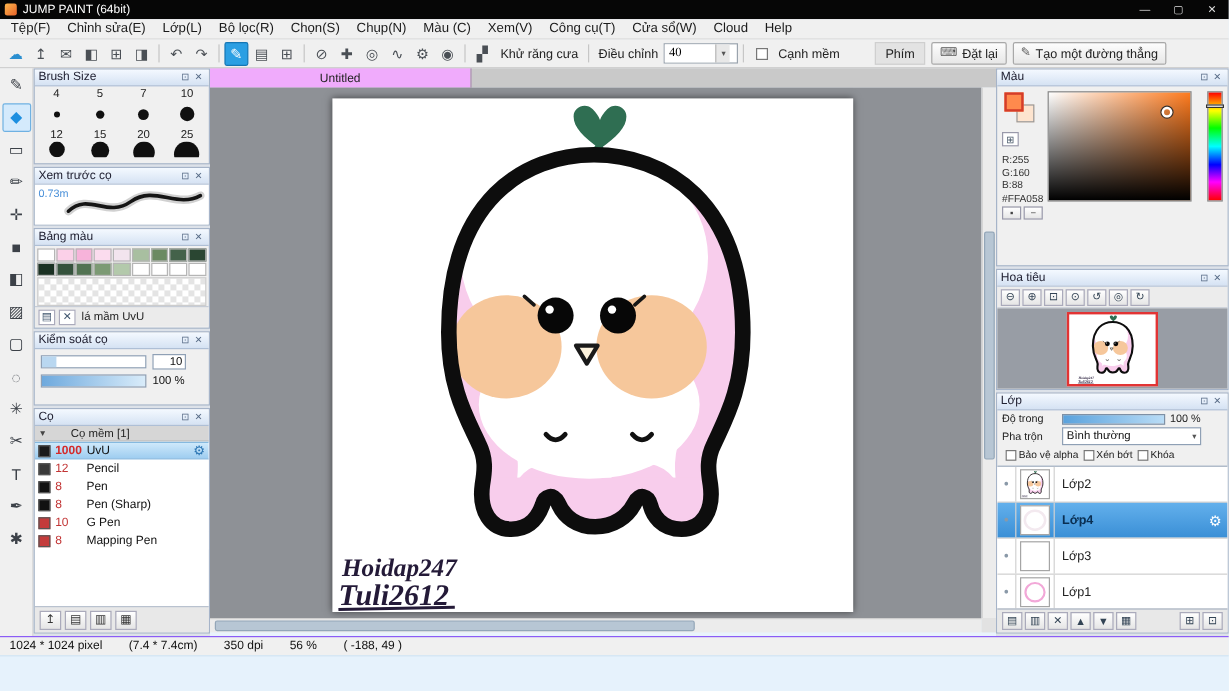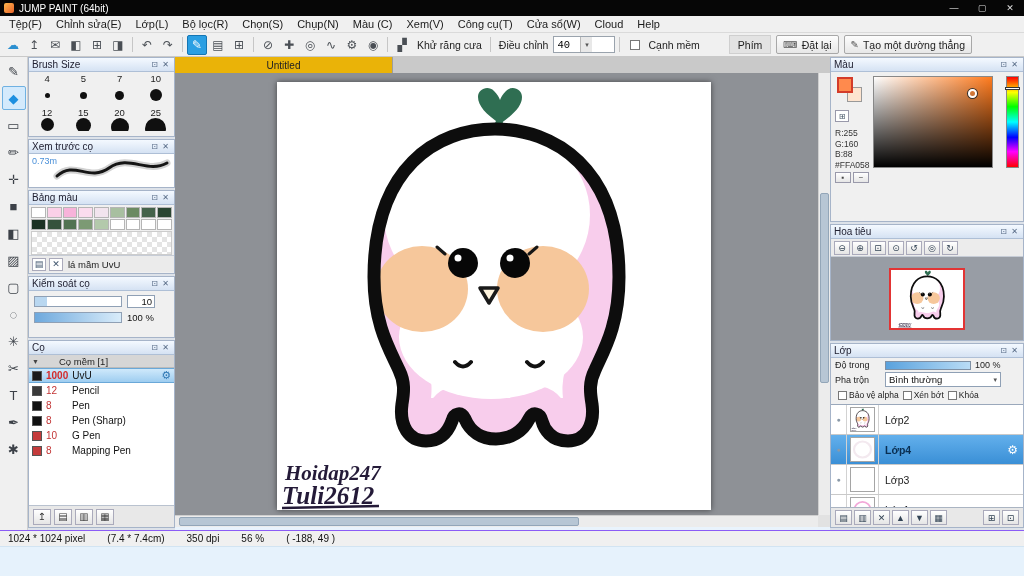--- a/index.html
+++ b/index.html
@@ -13,21 +13,21 @@
 
 #menubar{position:absolute;left:0;top:16px;width:1024px;height:17px;background:#f0f0f0;border-bottom:1px solid #dadada;display:flex;align-items:center;padding-left:2px}
 .mitem{padding:0 7px;font-size:11px;color:#1a1a1a}
 
 #toolbar{position:absolute;left:0;top:33px;width:1024px;height:24px;background:#f0f0f0;border-bottom:1px solid #c9c9c9;display:flex;align-items:center;padding:0 3px;gap:1px}
 .tbtn{width:20px;height:20px;display:flex;align-items:center;justify-content:center;font-size:12px;color:#4a4f55;border:1px solid transparent;border-radius:2px}
 .tbtn.sel{background:#2b9fe3;color:#fff;border-color:#1576b4}
 .tsep{width:1px;height:15px;background:#c6c6c6;margin:0 3px}
 .tlabel{font-size:10.5px;margin:0 4px;color:#222;white-space:nowrap}
 .adjwrap{display:flex;border:1px solid #9aa3ad;background:#fff;height:17px;width:62px}
-.adjwrap input{border:0;outline:0;width:26px;font-size:10.5px;padding:0 3px;font-family:Liberation Mono, monospace}
+.adjwrap input{border:0;outline:0;width:42px;font-size:10.5px;padding:0 3px;font-family:Liberation Serif, serif}
 .adjdrop{width:12px;font-size:7px;color:#555;display:flex;align-items:center;justify-content:center;background:#e8e8e8;border-left:1px solid #b8b8b8}
 .cb{width:10px;height:10px;border:1px solid #777;background:#fff;margin:0 3px 0 6px;flex:none}
 .grpflat{display:flex;align-items:center;height:19px;background:#e3e3e3;border:1px solid #cfcfcf;padding:0 8px;font-size:10.5px;margin-left:24px;color:#222}
 .grpbtn{display:flex;align-items:center;height:19px;border:1px solid #a8a8a8;background:linear-gradient(#fdfdfd,#e7e7e7);border-radius:2px;padding:0 6px;font-size:10.5px;margin-left:4px;gap:4px;color:#222;white-space:nowrap}
 .grpbtn .gi{font-size:10px;color:#555}
 
 #toolstrip{position:absolute;left:0;top:57px;width:28px;height:473px;background:#f0f0f0;border-right:1px solid #cfcfcf;display:flex;flex-direction:column;align-items:center;padding-top:2px}
 .tool{width:24px;height:24px;display:flex;align-items:center;justify-content:center;font-size:13px;color:#3c4148;margin-bottom:3px;border:1px solid transparent;border-radius:2px}
 .tool.sel{background:#d4eafc;border-color:#6fb1e2;color:#1d8fe0}
 
@@ -64,21 +64,21 @@
 .brow.sel{background:linear-gradient(#cfe9fb,#9ecdf0);border-top:1px solid #6aa8d8;border-bottom:1px solid #6aa8d8}
 .bsw{width:10px;height:10px;border:1px solid #555;flex:none}
 .bsize{min-width:22px;color:#c23434;font-size:10px}
 .bname{font-size:10px;color:#111;flex:1;white-space:nowrap}
 .bgear{color:#2f78b5;font-size:11px}
 #brushfooter{height:22px;background:#e8e8e8;border-top:1px solid #b9c2cf;display:flex;align-items:center;gap:3px;padding:0 4px}
 .bfi{width:18px;height:16px;border:1px solid #aab;background:linear-gradient(#fff,#e5e5e5);display:flex;align-items:center;justify-content:center;font-size:10px;color:#333}
 
 #tabs{position:absolute;left:175px;top:57px;width:655px;height:16px;background:#c9c9c9;display:flex}
 .tab{width:218px;display:flex;align-items:center;justify-content:center;font-size:10px;border-right:1px solid #9d9d9d;color:#555;background:#c2c2c2;white-space:nowrap;overflow:hidden}
-.tab.active{background:#eab308;color:#222}
+.tab.active{background:#f0abfc;color:#222}
 #viewport{position:absolute;left:175px;top:73px;width:643px;height:442px;background:#8e9196;overflow:hidden}
 #canvas{position:absolute;left:102px;top:9px;width:434px;height:428px;background:#fff;box-shadow:0 0 6px rgba(0,0,0,.55)}
 #vscroll{position:absolute;left:818px;top:73px;width:12px;height:442px;background:#ececec;border-left:1px solid #cfcfcf}
 #vthumb{position:absolute;left:1px;top:120px;width:9px;height:190px;background:#b7c6d4;border:1px solid #93a6b8;border-radius:2px}
 #hscroll{position:absolute;left:175px;top:515px;width:643px;height:12px;background:#ececec;border-top:1px solid #cfcfcf}
 #hthumb{position:absolute;left:4px;top:1px;width:400px;height:9px;background:#b7c6d4;border:1px solid #93a6b8;border-radius:2px}
 #corner{position:absolute;left:818px;top:515px;width:12px;height:12px;background:#e2e2e2}
 
 #rightpanels{position:absolute;left:830px;top:57px;width:194px;height:473px;background:#dde2e9;display:flex;flex-direction:column}
 #colorbody{height:115px;position:relative}
@@ -447,21 +447,21 @@
       </div>
       <div id="svsquare">
           <div id="svmarker"></div>
         </div>
       <div id="huebar">
           <div id="huemarker"></div>
         </div>
     </div>
   </div>
 
-  <div class="panel" style="height:117px">
+  <div class="panel" style="height:101px">
     <div class="ph">
         <span class="t">Hoa tiêu</span>
         <span class="phi">⊡</span>
         <span class="phi">✕</span>
       </div>
     <div id="navicons">
       <span class="nvi">⊖</span>
       <span class="nvi">⊕</span>
       <span class="nvi">⊡</span>
       <span class="nvi">⊙</span>

